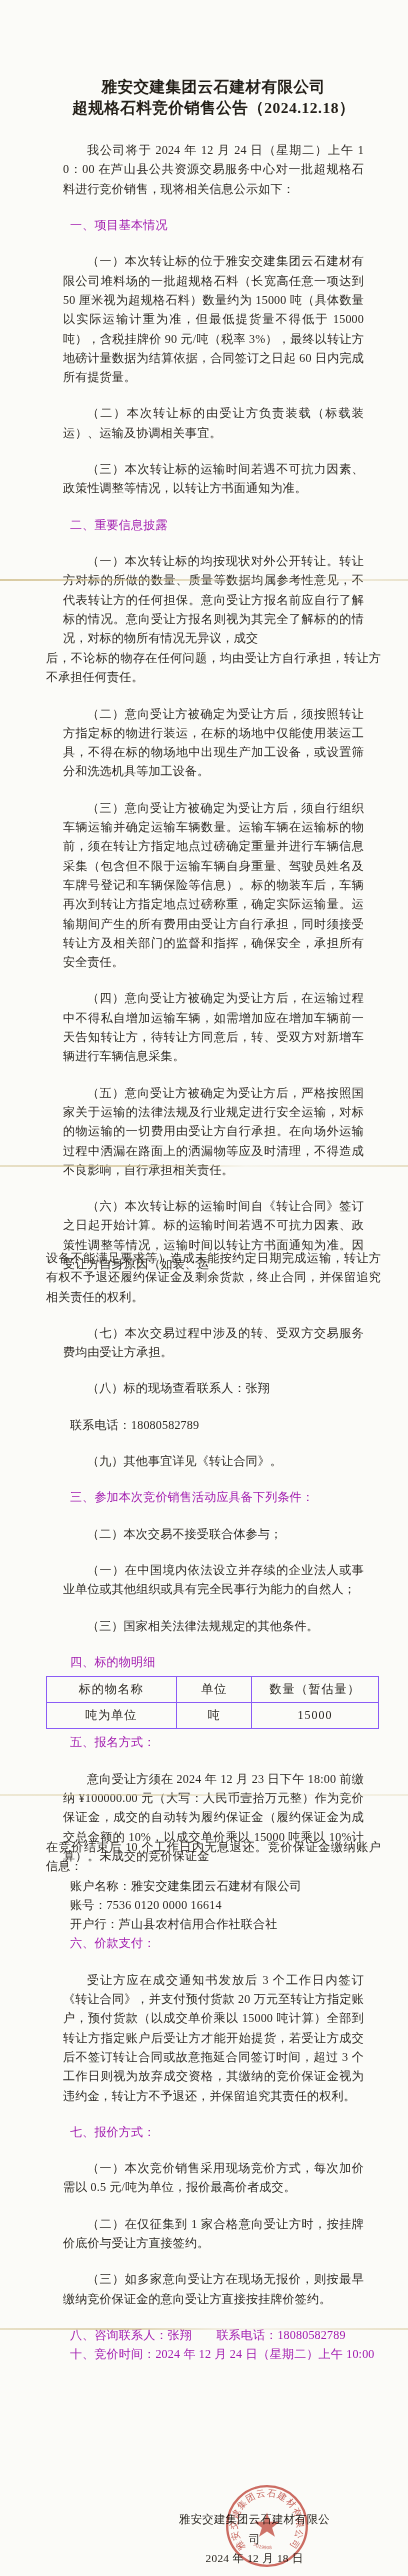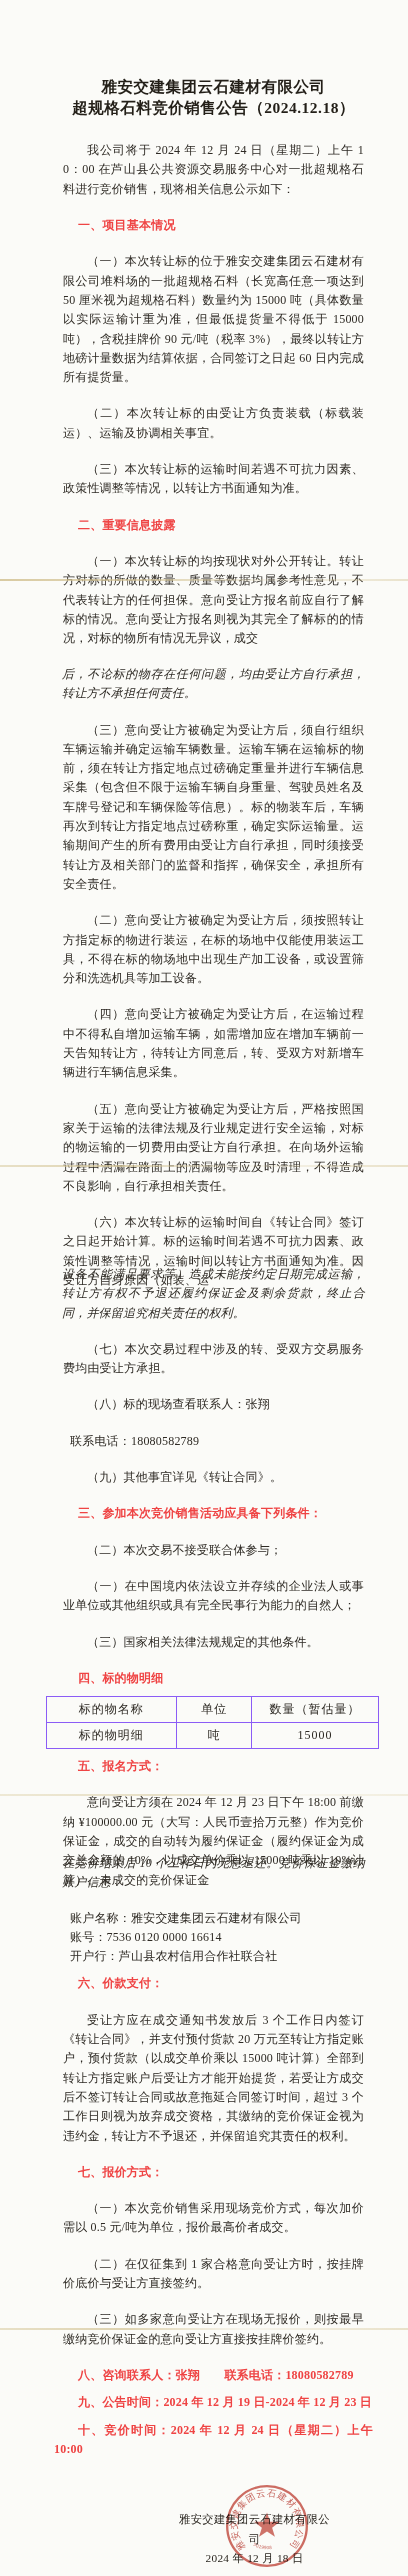--- a/index.html
+++ b/index.html
@@ -16,22 +16,22 @@
     position:absolute;left:46px;width:335px;
     font-size:12px;line-height:19.3px;
     text-align:justify;letter-spacing:0.2px;
   }
   .doc-title{
     text-align:center;font-weight:bold;font-size:15.5px;
     line-height:20.6px;letter-spacing:0.5px;color:#231f18;
     margin-bottom:23px;
   }
   .para{text-indent:2em;word-break:break-all;margin:17px;}
-  .cont{text-indent:0;word-break:break-all;margin:16px;font-style:italic;}
-  .hd{font-weight:bold;text-indent:2em;color:#ef4444;margin:8px;}
+  .cont{text-indent:0;word-break:break-all;margin:0;}
+  .hd{font-weight:normal;text-indent:2em;color:#a21caf;margin:0;}
   .subline{text-indent:2em;margin:0;}
   table.lot{
     border-collapse:collapse;width:333px;margin:3.6px 0 4.6px -0.5px;
     table-layout:fixed;
   }
   table.lot th,table.lot td{
     border:1px solid #8b5cf6;height:25px;
     font-size:12px;font-weight:normal;text-align:center;
     letter-spacing:1px;color:#2e2a24;padding:0;
   }
@@ -65,22 +65,22 @@
     <p class="para">（二）本次转让标的由受让方负责装载（标载装运）、运输及协调相关事宜。</p>
     <p class="para">（三）本次转让标的运输时间若遇不可抗力因素、政策性调整等情况，以转让方书面通知为准。</p>
     <p class="hd">二、重要信息披露</p>
     <p class="para">（一）本次转让标的均按现状对外公开转让。转让方对标的所做的数量、质量等数据均属参考性意见，不代表转让方的任何担保。意向受让方报名前应自行了解标的情况。意向受让方报名则视为其完全了解标的的情况，对标的物所有情况无异议，成交</p>
   </div>
 
   <div class="fold fold-a" style="top:579px"></div>
 
   <div class="page" style="top:649px">
     <p class="cont">后，不论标的物存在任何问题，均由受让方自行承担，转让方不承担任何责任。</p>
+    <p class="para">（二）意向受让方被确定为受让方后，须按照转让方指定标的物进行装运，在标的场地中仅能使用装运工具，不得在标的物场地中出现生产加工设备，或设置筛分和洗选机具等加工设备。</p>
     <p class="para">（三）意向受让方被确定为受让方后，须自行组织车辆运输并确定运输车辆数量。运输车辆在运输标的物前，须在转让方指定地点过磅确定重量并进行车辆信息采集（包含但不限于运输车辆自身重量、驾驶员姓名及车牌号登记和车辆保险等信息）。标的物装车后，车辆再次到转让方指定地点过磅称重，确定实际运输量。运输期间产生的所有费用由受让方自行承担，同时须接受转让方及相关部门的监督和指挥，确保安全，承担所有安全责任。</p>
-    <p class="para">（二）意向受让方被确定为受让方后，须按照转让方指定标的物进行装运，在标的场地中仅能使用装运工具，不得在标的物场地中出现生产加工设备，或设置筛分和洗选机具等加工设备。</p>
     <p class="para">（四）意向受让方被确定为受让方后，在运输过程中不得私自增加运输车辆，如需增加应在增加车辆前一天告知转让方，待转让方同意后，转、受双方对新增车辆进行车辆信息采集。</p>
     <p class="para">（五）意向受让方被确定为受让方后，严格按照国家关于运输的法律法规及行业规定进行安全运输，对标的物运输的一切费用由受让方自行承担。在向场外运输过程中洒漏在路面上的洒漏物等应及时清理，不得造成不良影响，自行承担相关责任。</p>
     <p class="para">（六）本次转让标的运输时间自《转让合同》签订之日起开始计算。标的运输时间若遇不可抗力因素、政策性调整等情况，运输时间以转让方书面通知为准。因受让方自身原因（如装、运</p>
   </div>
 
   <div class="fold fold-b" style="top:1165px"></div>
 
   <div class="page" style="top:1249px">
     <p class="cont">设备不能满足要求等）造成未能按约定日期完成运输，转让方有权不予退还履约保证金及剩余货款，终止合同，并保留追究相关责任的权利。</p>
     <p class="para">（七）本次交易过程中涉及的转、受双方交易服务费均由受让方承担。</p>
@@ -99,21 +99,21 @@
           <col style="width:22.7%">
           <col style="width:38%">
         </colgroup>
       <tbody>
           <tr>
         <th>标的物名称</th>
         <th>单位</th>
         <th>数量（暂估量）</th>
       </tr>
       <tr>
-        <td>标的物明细</td>
+        <td>吨为单位</td>
         <td>吨</td>
         <td>15000</td>
       </tr>
     </tbody>
       </table>
 
     <p class="hd">五、报名方式：</p>
     <p class="para">意向受让方须在 2024 年 12 月 23 日下午 18:00 前缴纳 ¥100000.00 元（大写：人民币壹拾万元整）作为竞价保证金，成交的自动转为履约保证金（履约保证金为成交总金额的 10%，以成交单价乘以 15000 吨乘以 10%计算）。未成交的竞价保证金</p>
   </div>
 
@@ -124,21 +124,20 @@
     <p class="subline">账户名称：雅安交建集团云石建材有限公司</p>
     <p class="subline">账号：7536 0120 0000 16614</p>
     <p class="subline">开户行：芦山县农村信用合作社联合社</p>
     <p class="hd">六、价款支付：</p>
     <p class="para">受让方应在成交通知书发放后 3 个工作日内签订《转让合同》，并支付预付货款 20 万元至转让方指定账户，预付货款（以成交单价乘以 15000 吨计算）全部到转让方指定账户后受让方才能开始提货，若受让方成交后不签订转让合同或故意拖延合同签订时间，超过 3 个工作日则视为放弃成交资格，其缴纳的竞价保证金视为违约金，转让方不予退还，并保留追究其责任的权利。</p>
     <p class="hd">七、报价方式：</p>
     <p class="para">（一）本次竞价销售采用现场竞价方式，每次加价需以 0.5 元/吨为单位，报价最高价者成交。</p>
     <p class="para">（二）在仅征集到 1 家合格意向受让方时，按挂牌价底价与受让方直接签约。</p>
     <p class="para">（三）如多家意向受让方在现场无报价，则按最早缴纳竞价保证金的意向受让方直接按挂牌价签约。</p>
     <p class="hd">八、咨询联系人：张翔　　联系电话：18080582789</p>
-    <p class="hd">九、公告时间：2024 年 12 月 19 日-2024 年 12 月 23 日</p>
     <p class="hd">十、竞价时间：2024 年 12 月 24 日（星期二）上午 10:00</p>
   </div>
 
   <div class="fold fold-b" style="top:2328px"></div>
 
 
   <div class="signature">
     <div>雅安交建集团云石建材有限公司</div>
     <div>2024 年 12 月 18 日</div>
   </div>

